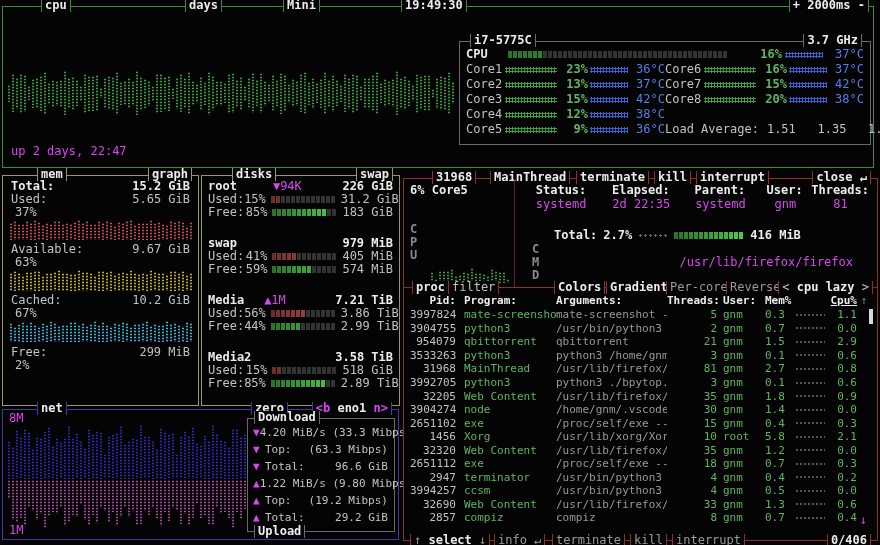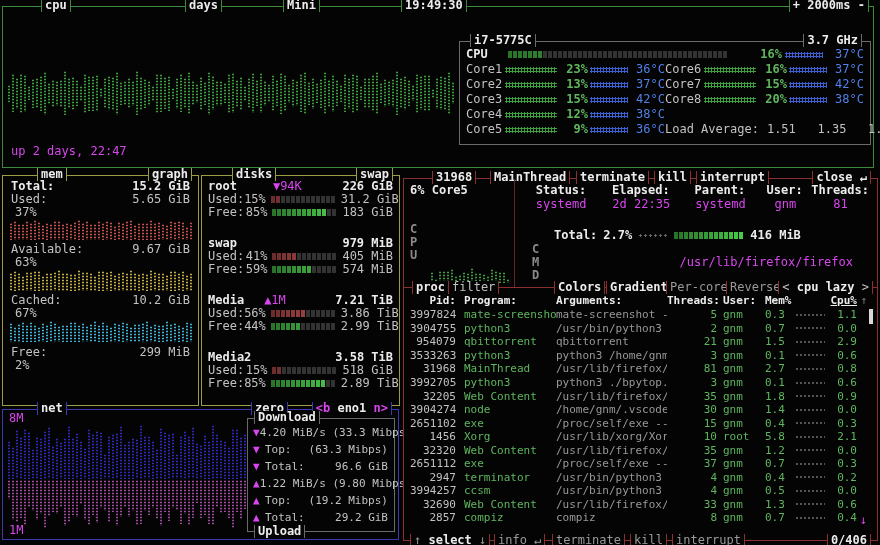--- a/index.html
+++ b/index.html
@@ -1186,21 +1186,21 @@
           <span class="c-graph">
             <span class="dotrow"></span>
           </span>
           <span class="c-cpu">0.0</span>
           <span class="c-arr"></span>
         </div>
         <div class="prow">
           <span class="c-pid">2651112</span>
           <span class="c-prog">exe</span>
           <span class="c-args">/proc/self/exe --type=rendere</span>
-          <span class="c-thr">37</span>
+          <span class="c-thr">18</span>
           <span class="c-user">gnm</span>
           <span class="c-mem">0.7</span>
           <span class="c-graph">
             <span class="dotrow"></span>
           </span>
           <span class="c-cpu">0.3</span>
           <span class="c-arr"></span>
         </div>
         <div class="prow">
           <span class="c-pid">2947</span>

